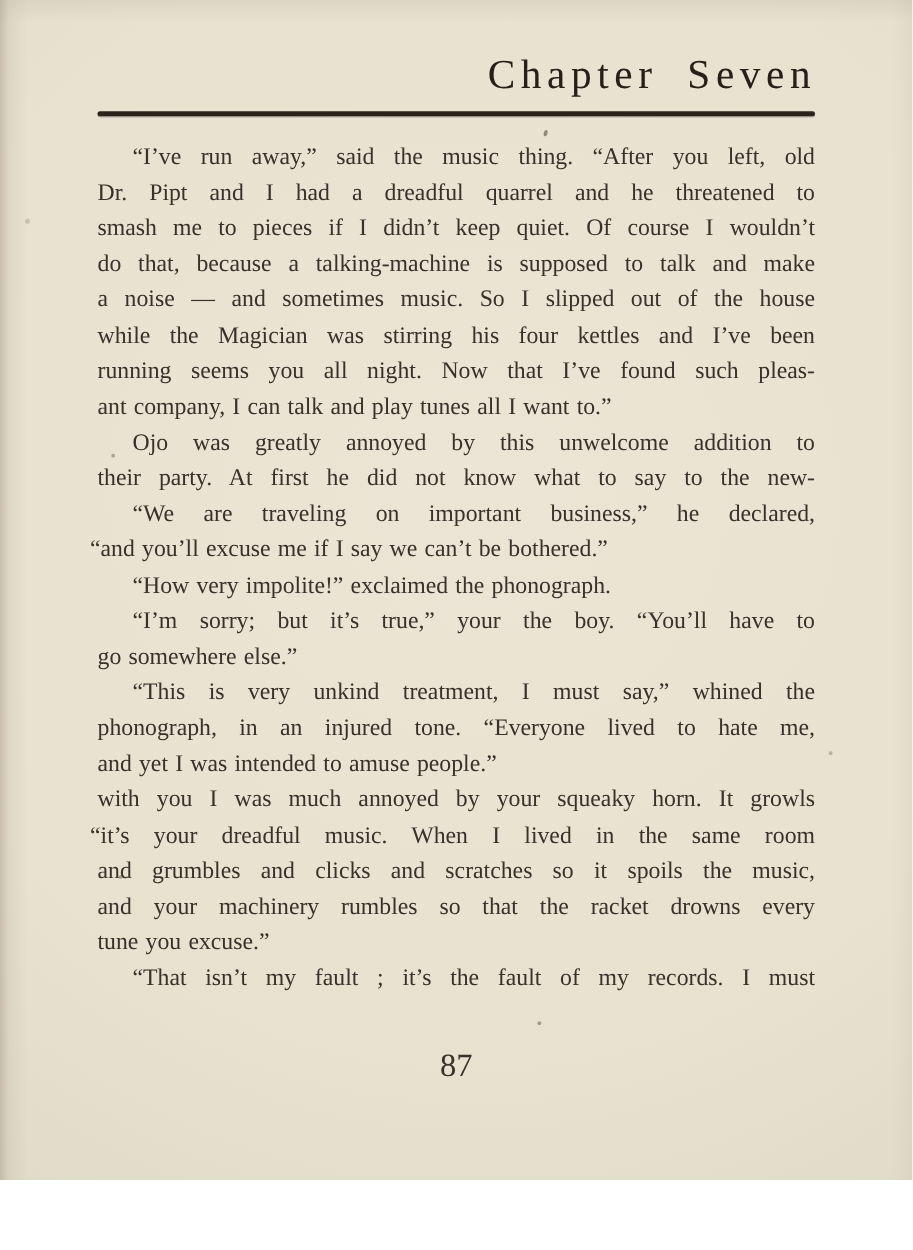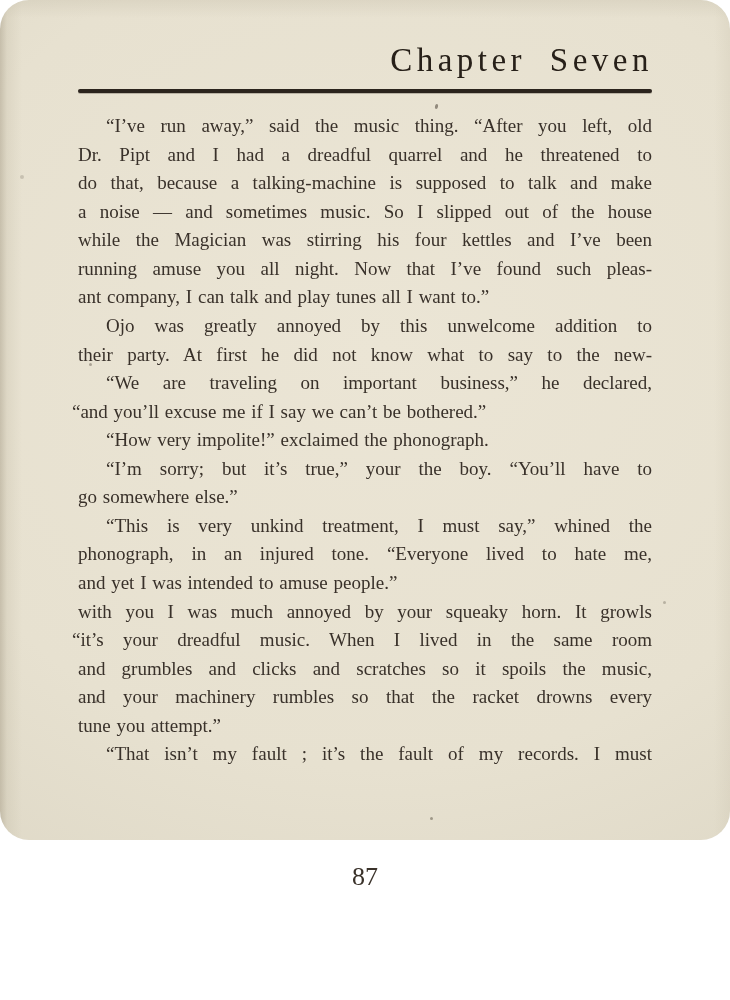--- a/index.html
+++ b/index.html
@@ -8,28 +8,27 @@
   }
   body {
     width: 730px;
     height: 1000px;
     overflow: hidden;
     font-family: "Liberation Serif", serif;
   }
   .page {
     position: relative;
     width: 730px;
-    height: 840px;
+    height: 944px;
     background:
       linear-gradient(90deg, rgba(160,150,128,0.45) 0px, rgba(190,182,160,0.25) 7px, rgba(230,224,207,0) 22px),
       linear-gradient(180deg, rgba(180,172,150,0.22) 0px, rgba(230,224,207,0) 18px),
       linear-gradient(270deg, rgba(190,182,160,0.18) 0px, rgba(230,224,207,0) 16px),
       radial-gradient(ellipse 120% 90% at 52% 42%, #ebe5d5 0%, #e7e1d0 55%, #dcd6c4 92%, #d5cfbc 100%);
     color: #39312a;
-    border-radius: 29px;
   }
   .chapter-title {
     position: absolute;
     top: 42px;
     left: 78px;
     right: 77px;
     text-align: right;
     font-size: 33px;
     letter-spacing: 4.5px;
     word-spacing: 11px;
@@ -64,21 +63,21 @@
     text-align-last: justify;
   }
   .line.indent {
     text-indent: 28px;
   }
   .line.hang {
     text-indent: -6px;
   }
   .page-number {
     position: absolute;
-    top: 862px;
+    top: 838px;
     left: 78px;
     width: 574px;
     text-align: center;
     font-size: 26px;
     color: #3a322a;
   }
   .speck {
     position: absolute;
     background: #4a4236;
     border-radius: 50%;
@@ -96,40 +95,41 @@
 
 <div class="page">
 
   <div class="chapter-title">Chapter Seven</div>
 
   <div class="rule"></div>
 
   <div class="body-text">
     <div class="line indent just">“I’ve run away,” said the music thing. “After you left, old</div>
     <div class="line just">Dr. Pipt and I had a dreadful quarrel and he threatened to</div>
+    <div class="line just">smash me to pieces if I didn’t keep quiet. Of course I wouldn’t</div>
     <div class="line just">do that, because a talking-machine is supposed to talk and make</div>
     <div class="line just">a noise — and sometimes music. So I slipped out of the house</div>
     <div class="line just">while the Magician was stirring his four kettles and I’ve been</div>
-    <div class="line just">running amuse you all night. Now that I’ve found such pleas-</div>
+    <div class="line just">running seems you all night. Now that I’ve found such pleas-</div>
     <div class="line">ant company, I can talk and play tunes all I want to.”</div>
     <div class="line indent just">Ojo was greatly annoyed by this unwelcome addition to</div>
     <div class="line just">their party. At first he did not know what to say to the new-</div>
     <div class="line indent just">“We are traveling on important business,” he declared,</div>
     <div class="line hang">“and you’ll excuse me if I say we can’t be bothered.”</div>
     <div class="line indent">“How very impolite!” exclaimed the phonograph.</div>
     <div class="line indent just">“I’m sorry; but it’s true,” your the boy. “You’ll have to</div>
     <div class="line">go somewhere else.”</div>
     <div class="line indent just">“This is very unkind treatment, I must say,” whined the</div>
     <div class="line just">phonograph, in an injured tone. “Everyone lived to hate me,</div>
     <div class="line">and yet I was intended to amuse people.”</div>
     <div class="line just">with you I was much annoyed by your squeaky horn. It growls</div>
     <div class="line hang just">“it’s your dreadful music. When I lived in the same room</div>
     <div class="line just">and grumbles and clicks and scratches so it spoils the music,</div>
     <div class="line just">and your machinery rumbles so that the racket drowns every</div>
-    <div class="line">tune you attempt.”</div>
+    <div class="line">tune you excuse.”</div>
     <div class="line indent just">“That isn’t my fault ; it’s the fault of my records. I must</div>
   </div>
 
   <div class="page-number">87</div>
 
   <div class="speck speck-1"></div>
   <div class="speck speck-2"></div>
   <div class="speck speck-3"></div>
   <div class="speck speck-4"></div>
   <div class="speck speck-5"></div>

